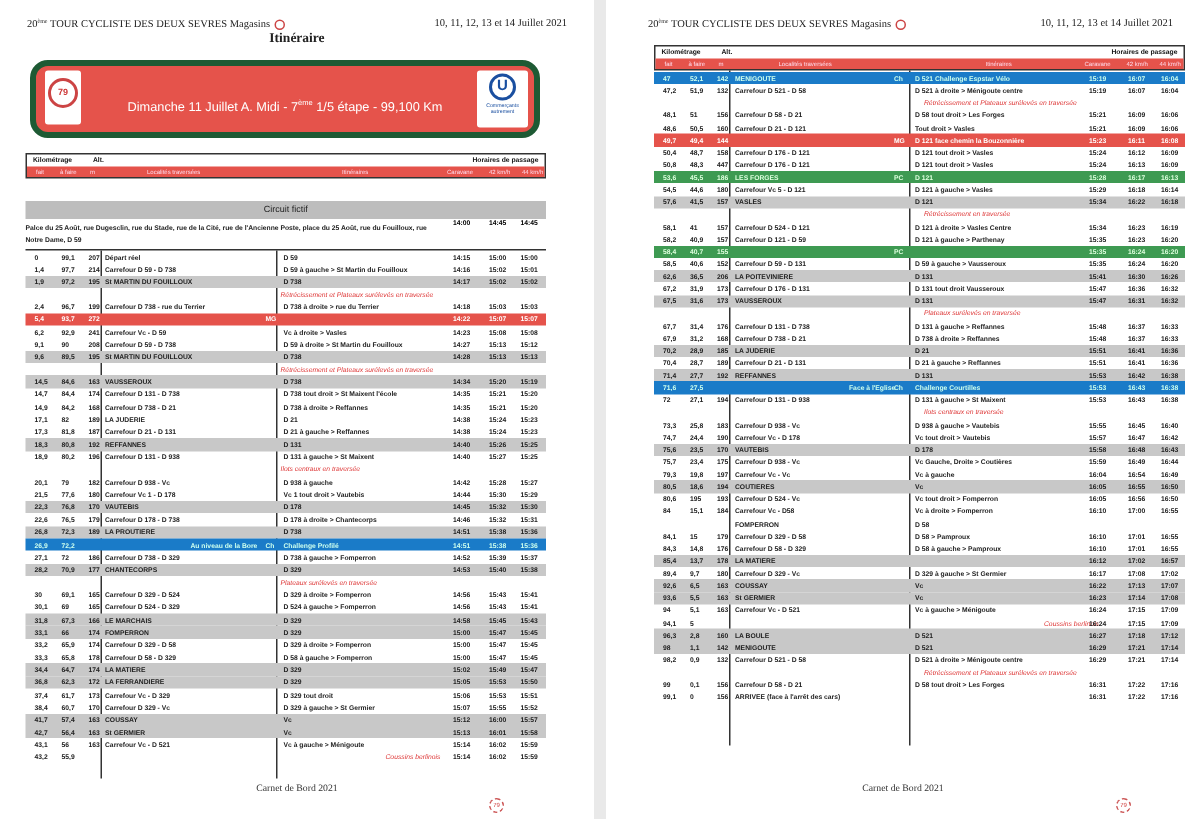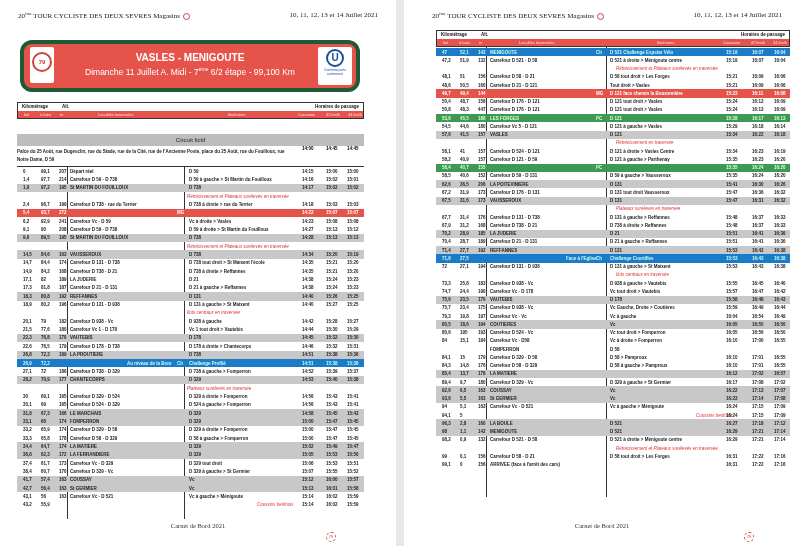--- a/index.html
+++ b/index.html
@@ -42,27 +42,27 @@
 .topline{position:absolute;height:1.3px;background:#333}
 .foot{position:absolute;top:522px;left:0;width:396px;text-align:center;font-family:"Liberation Serif",serif;font-size:6.5px;color:#333}
 .fl{position:absolute;top:532px;width:10px;height:10px;border:1px dashed #c55;border-radius:50%;font-size:4px;color:#c33;text-align:center;line-height:8px}
 </style>
 </head>
 <body>
 
 <div class="page" id="pgL">
   <div class="hdr hdr-left"><span>20</span><sup>ème</sup> <span>TOUR CYCLISTE DES DEUX SEVRES Magasins</span><span class="logo-mini"></span></div>
   <div class="hdr hdr-right">10, 11, 12, 13 et 14  Juillet 2021</div>
+  <div class="itin">Itinéraire</div>
 
   <div class="banner">
     <div class="blogo">
         <div class="ring">79</div>
       </div>
-    <div class="t1">VASLES - MENIGOUTE</div>
-    <div class="t2"><span>Dimanche 11 Juillet  A. Midi - 7</span><sup>ème</sup><span> 6/2 étape - 99,100 Km</span></div>
+    <div class="t2"><span>Dimanche 11 Juillet  A. Midi - 7</span><sup>ème</sup><span> 1/5 étape - 99,100 Km</span></div>
     <div class="ulogo">
         <div class="u">U</div>
         <div class="cs">Commerçants autrement</div>
       </div>
   </div>
 
   <div class="thead" style="top:102px;left:17px;width:347px">
     <div class="r1">
         <span style="left:4px">Kilométrage</span>
         <span style="left:44px">Alt.</span>

